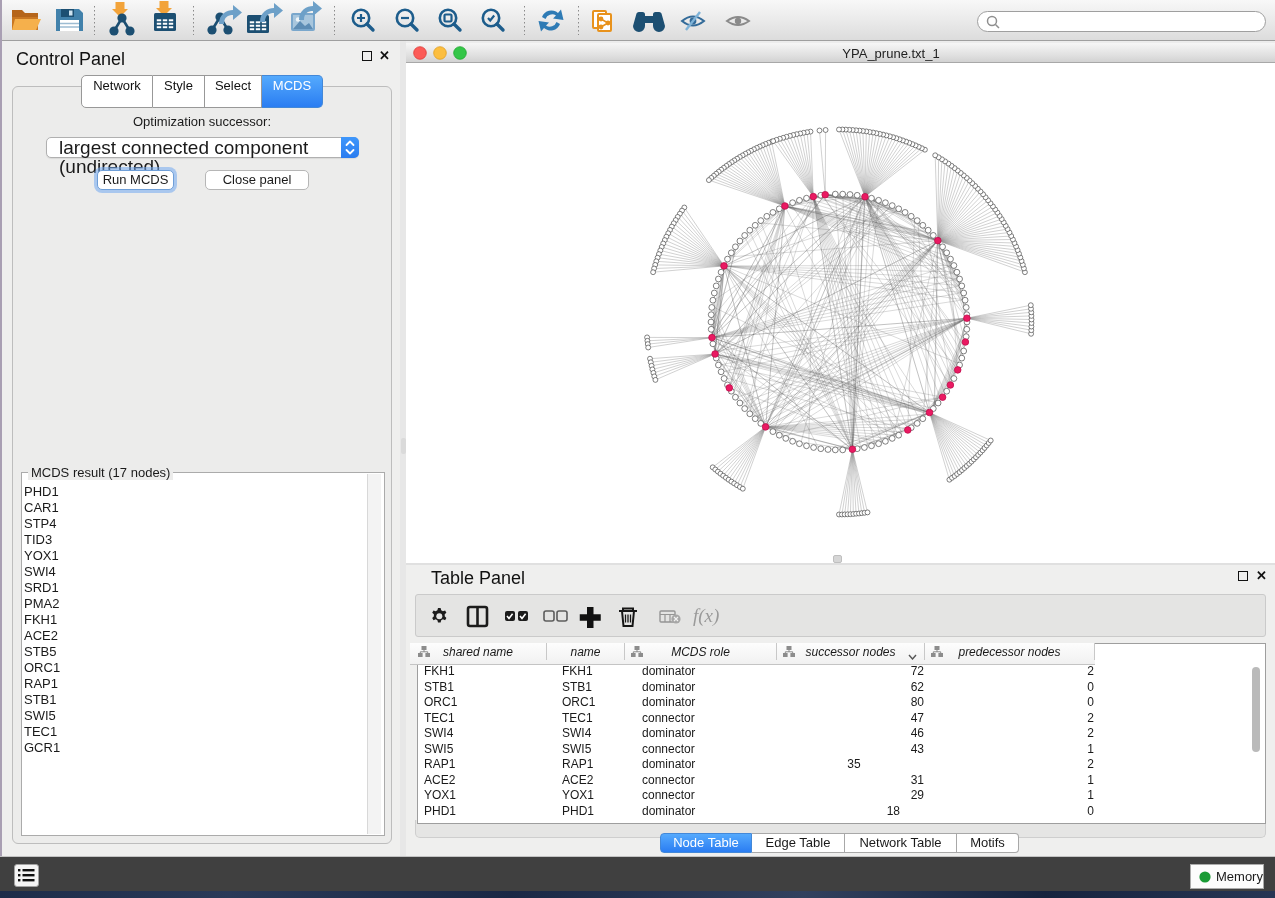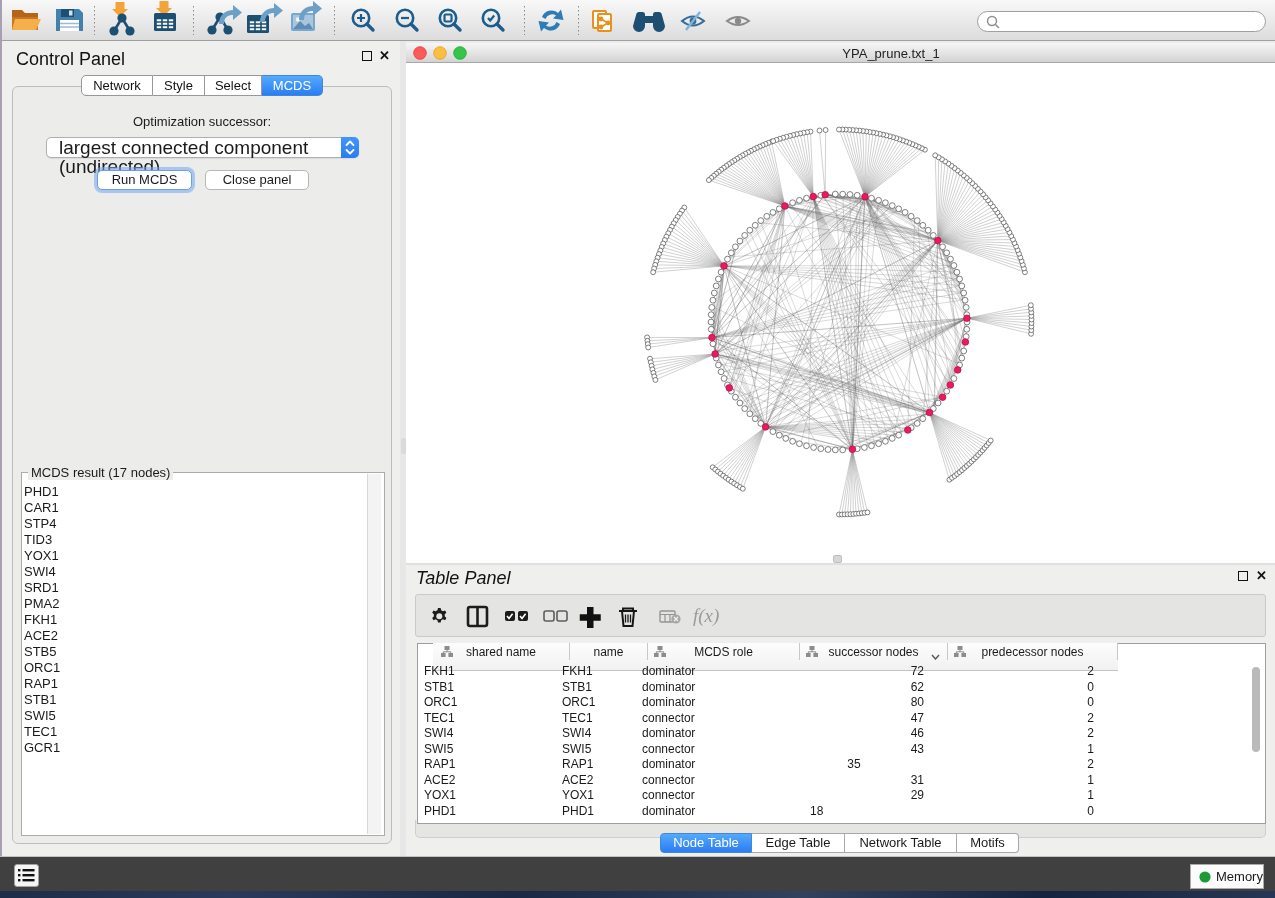--- a/index.html
+++ b/index.html
@@ -16,44 +16,44 @@
 #nettitle { left:0; top:0; width:869px; height:20px;
   background:linear-gradient(#f6f6f6,#dedede 70%,#d2d2d2); border-bottom:1px solid #a8a8a8; }
 #hsplit { left:406px; top:563px; width:869px; height:2px; background:#e0e0e0; }
 #tpanel { left:406px; top:565px; width:869px; height:291px; background:#efefee; }
 #statusbar { left:0; top:856px; width:1275px; height:35px; background:#404040; border-top:1px solid #c3c3c3; }
 #navy { left:0; top:891px; width:1275px; height:7px;
   background:linear-gradient(90deg,#1d2c49,#2a3a58 18%,#1a2845 40%,#32415e 63%,#16233e 82%,#273654); }
 .ptitle { font-size:18px; color:#111; }
 .flbtn { width:10px; height:10px; border:1.6px solid #111; }
 .clbtn { font-size:13px; font-weight:700; color:#111; line-height:10px; }
-.tab { top:34px; height:21px; border:1px solid #989898; border-left:none; background:#fff;
+.tab { top:34px; height:33px; border:1px solid #989898; border-left:none; background:#fff;
   font-size:13px; text-align:center; line-height:19px; color:#111; }
 .tabsel, .btab.tabsel { background:linear-gradient(#55aafd,#2a7df2); color:#fff; border-color:#4388d8; }
 #tabbody { left:10px; top:45px; width:380px; height:758px; background:#ececeb;
   border:1px solid #bdbdbd; border-radius:6px; }
 #optlabel { left:0; top:73px; width:400px; text-align:center; font-size:13px; }
 #combo { left:44px; top:96px; width:313px; height:21px; background:#fff; border:1px solid #b0b0b0;
   border-radius:5px; font-size:19px; line-height:19px; padding-left:12px;
   box-shadow:0 1px 1px rgba(0,0,0,0.08); }
 #combostep { right:-1px; top:-1px; width:18px; height:21px; border-radius:0 5px 5px 0;
   background:linear-gradient(#3f97fb,#2a7cf0); }
 .btn { top:129px; height:20px; background:#fff; border:1px solid #b6b6b6; border-radius:5px;
   font-size:13px; text-align:center; line-height:18px; }
-#runbtn { left:95px; width:95px; box-shadow:0 0 0 3px rgba(115,170,240,0.55); border-color:#6f9fd8; }
+#runbtn { left:95px; width:77px; box-shadow:0 0 0 3px rgba(115,170,240,0.55); border-color:#6f9fd8; }
 #closebtn { left:203px; width:104px; }
 #groupbox { left:19px; top:431px; width:364px; height:364px; border:1px solid #ababab; background:#fff; }
 #grouptitle { left:26px; top:424px; background:#ececeb; padding:0 3px; font-size:13px; }
 #mcdslist { left:21px; top:433px; width:343px; height:360px; font-size:13px; line-height:16px; padding:10px 0 0 1px; }
 #listscroll { left:365px; top:433px; width:14px; height:360px; background:#f3f3f3; border-left:1px solid #d8d8d8; }
 .hi { width:12px; height:11px; }
 .hico { position:absolute; top:3px; }
 .hcell { white-space:nowrap; }
-#thead { left:433px; top:643px; width:685px; height:28px; background:linear-gradient(#fdfdfd,#f1f1f1);
-  border-bottom:1px solid #c4c4c4; }
+#thead { left:410px; top:643px; width:685px; height:22px; background:linear-gradient(#fdfdfd,#f1f1f1);
+  border-bottom:1px solid #c4c4c4;font-style:italic; }
 .hcell { top:0; height:17px; border-right:1px solid #c8c8c8; font-size:12px; color:#1a1a1a;
   display:flex; align-items:center; justify-content:center; gap:9px; }
 #tablebox { left:417px; top:643px; width:849px; height:181px; border:1px solid #9e9e9e; background:#ffffff; }
 .trow { left:418px; width:830px; height:16px; font-size:12px; }
 .tc { position:absolute; top:0; height:16px; line-height:16px; }
 #ttoolbar { left:415px; top:594px; width:851px; height:43px; background:#e4e4e3;
   border:1px solid #cacaca; border-radius:3px; }
 .btab { top:833px; height:20px; border:1px solid #a8a8a8; border-left:none; background:#fff;
   font-size:13px; text-align:center; line-height:18px; }
 #membtn { left:1190px; top:7px; width:74px; height:25px; background:#fcfcfc; border:1px solid #ababab;
@@ -1039,21 +1039,21 @@
 <circle cx="942.6" cy="397.2" r="3.3"></circle>
 <circle cx="907.8" cy="430.0" r="3.3"></circle>
 <circle cx="729.3" cy="387.9" r="3.3"></circle>
 </g>
 </svg>
 </div>
 <div class="abs" id="hsplit"></div>
 <div class="abs" style="left:833px;top:555px;width:9px;height:8px;background:#d6d6d6;border:1px solid #bfbfbf;border-radius:2px;"></div>
 <div class="abs" style="left:401px;top:438px;width:5px;height:16px;background:#dadada;border-radius:2px;"></div>
 <div class="abs" id="tpanel">
-  <div class="abs ptitle" style="left:10px;top:3px;font-style:italic;">Table Panel</div>
+  <div class="abs ptitle" style="left:25px;top:3px;">Table Panel</div>
   <div class="abs flbtn" style="left:832px;top:6px;"></div>
   <div class="abs clbtn" style="left:850px;top:6px;">✕</div>
 </div>
 <div class="abs" id="ttoolbar">
 <svg width="849" height="41" style="position:absolute;left:0;top:0">
   <g fill="#1c1c1c">
     <path d="M22 13 l2.6 0 .6 2.3a6.6 6.6 0 0 1 1.7 1l2.2-.9 1.3 2.3-1.7 1.6a6.6 6.6 0 0 1 0 2l1.7 1.6-1.3 2.3-2.2-.9a6.6 6.6 0 0 1-1.7 1l-.6 2.3h-2.6l-.6-2.3a6.6 6.6 0 0 1-1.7-1l-2.2.9-1.3-2.3 1.7-1.6a6.6 6.6 0 0 1 0-2l-1.7-1.6 1.3-2.3 2.2.9a6.6 6.6 0 0 1 1.7-1z"></path>
     <circle cx="23.3" cy="21.3" r="3" fill="#e4e4e3"></circle>
   </g>
   <g stroke="#1c1c1c" stroke-width="2.6" fill="none">
@@ -1183,21 +1183,21 @@
       <span class="tc" style="left:6px;">YOX1</span>
       <span class="tc" style="left:144px;">YOX1</span>
       <span class="tc" style="left:224px;">connector</span>
       <span class="tc" style="left:406px;width:100px;text-align:right;">29</span>
       <span class="tc" style="left:576px;width:100px;text-align:right;">1</span>
     </div>
 <div class="abs trow" style="top:803.0px;">
       <span class="tc" style="left:6px;">PHD1</span>
       <span class="tc" style="left:144px;">PHD1</span>
       <span class="tc" style="left:224px;">dominator</span>
-      <span class="tc" style="left:392px;width:100px;text-align:left;">18</span>
+      <span class="tc" style="left:382px;width:100px;text-align:right;">18</span>
       <span class="tc" style="left:576px;width:100px;text-align:right;">0</span>
     </div>
 <div class="abs btab tabsel" style="left:660px;width:92px;border-left:1px solid #4388d8;border-radius:4px 0 0 4px;">Node Table</div>
 <div class="abs btab" style="left:752px;width:93px;">Edge Table</div>
 <div class="abs btab" style="left:845px;width:112px;">Network Table</div>
 <div class="abs btab" style="left:957px;width:62px;border-radius:0 4px 4px 0;">Motifs</div>
 <div class="abs" id="statusbar">
   <div class="abs" id="listbtn">
         <svg width="17" height="13" style="position:absolute;left:3px;top:4px">
           <g fill="#111">

